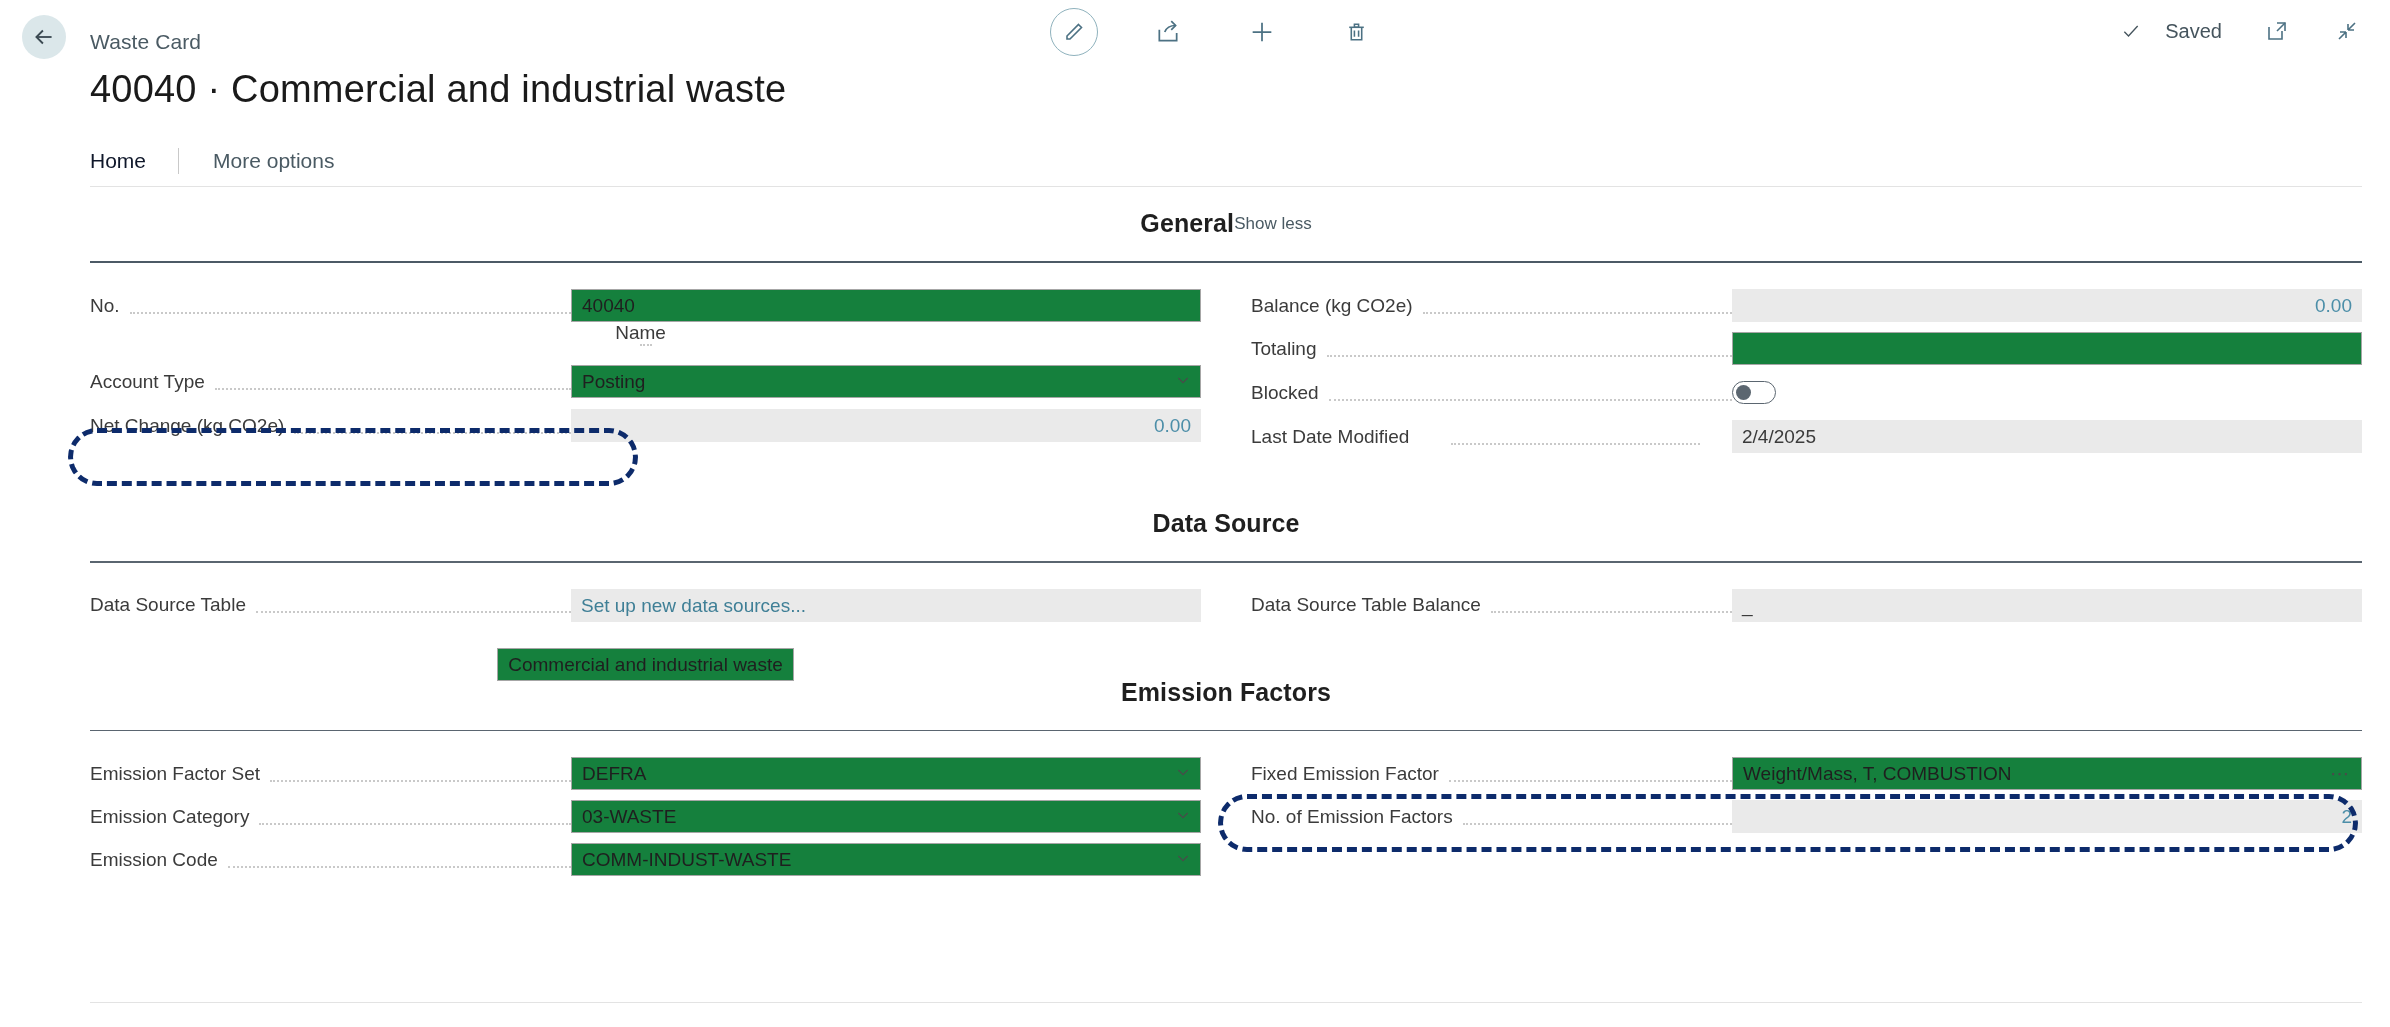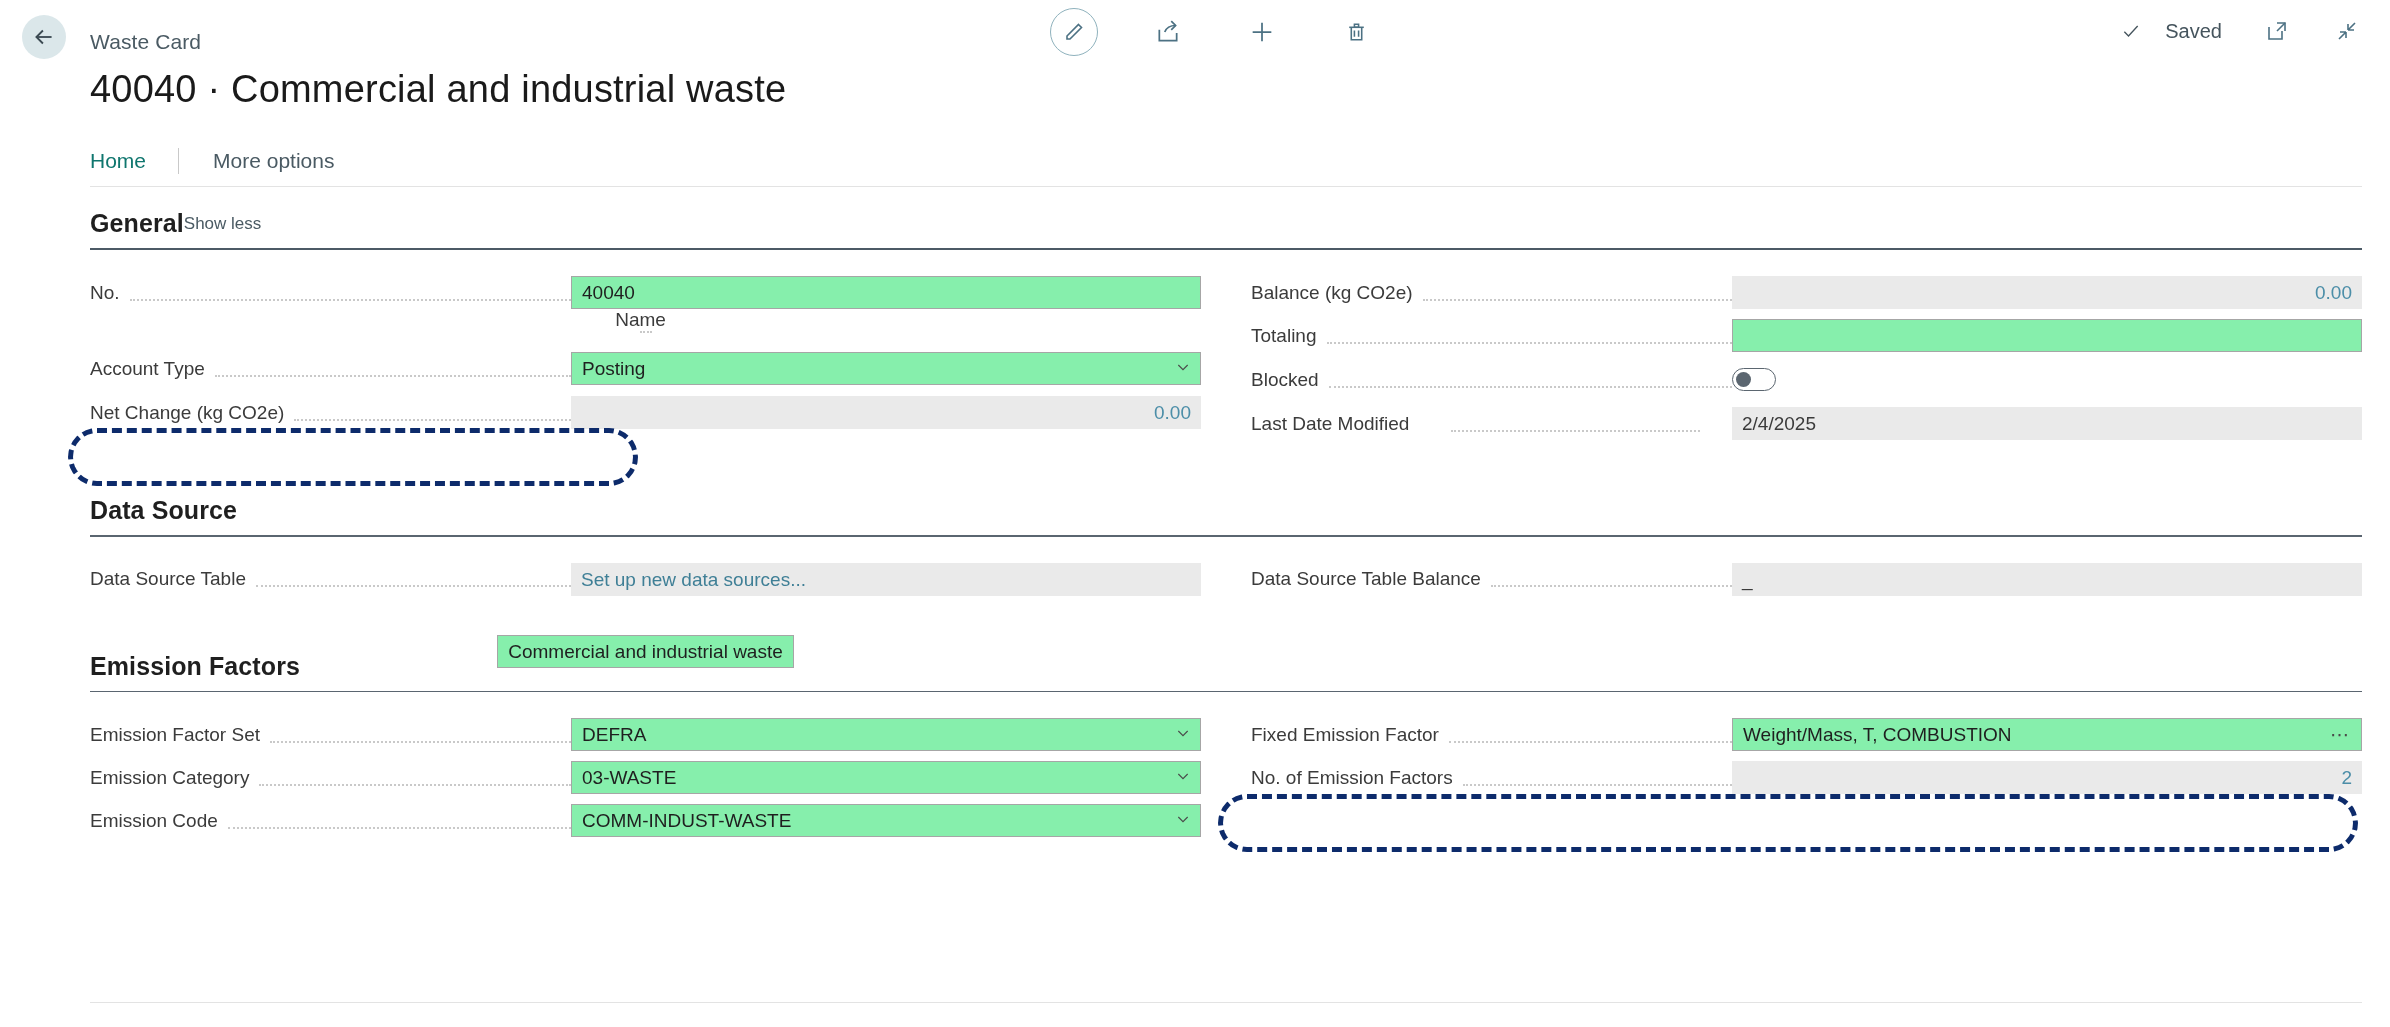--- a/index.html
+++ b/index.html
@@ -82,21 +82,21 @@
     position: relative;
     height: 52px;
     padding-left: 90px;
     display: flex;
     align-items: center;
     gap: 0;
   }
   .tab {
     font-size: 21px;
     padding: 0 32px 0 0;
-    color: #0f766e;
+    color: #0f172a;
     cursor: pointer;
     line-height: 30px;
   }
   .tab.secondary { color: #4a5a63; padding-left: 34px; }
   .tab-divider {
     width: 1px; height: 26px; background: #c9c9c9;
   }
   .tabs-underline {
     position: absolute;
     left: 90px; right: 28px; bottom: 0;
@@ -106,22 +106,22 @@
   
   .content {
     padding: 0 28px 0 90px;
     position: relative;
   }
 
   .section { position: relative; }
   .section-head {
     display: flex;
     align-items: flex-end;
-    justify-content: flex-start;
-    padding-bottom: 10px;
+    justify-content: center;
+    padding-bottom: 23px;
   }
   .section-title {
     font-size: 25px;
     font-weight: 600;
     color: #1f1f1f;
     letter-spacing: .1px;
   }
   .show-less {
     font-size: 17px;
     color: #4a5a63;
@@ -166,21 +166,21 @@
     position: relative;
     display: flex;
     align-items: center;
   }
 
   
   .inp {
     width: 100%;
     height: 33px;
     border: 1px solid #a6a6a6;
-    background: #86efac;
+    background: #15803d;
     font-size: 19px;
     color: #1f1f1f;
     padding: 0 10px;
     line-height: 31px;
     font-family: "Liberation Sans", sans-serif;
     display: flex;
     align-items: center;
   }
   .inp.disabled {
     border: none;

